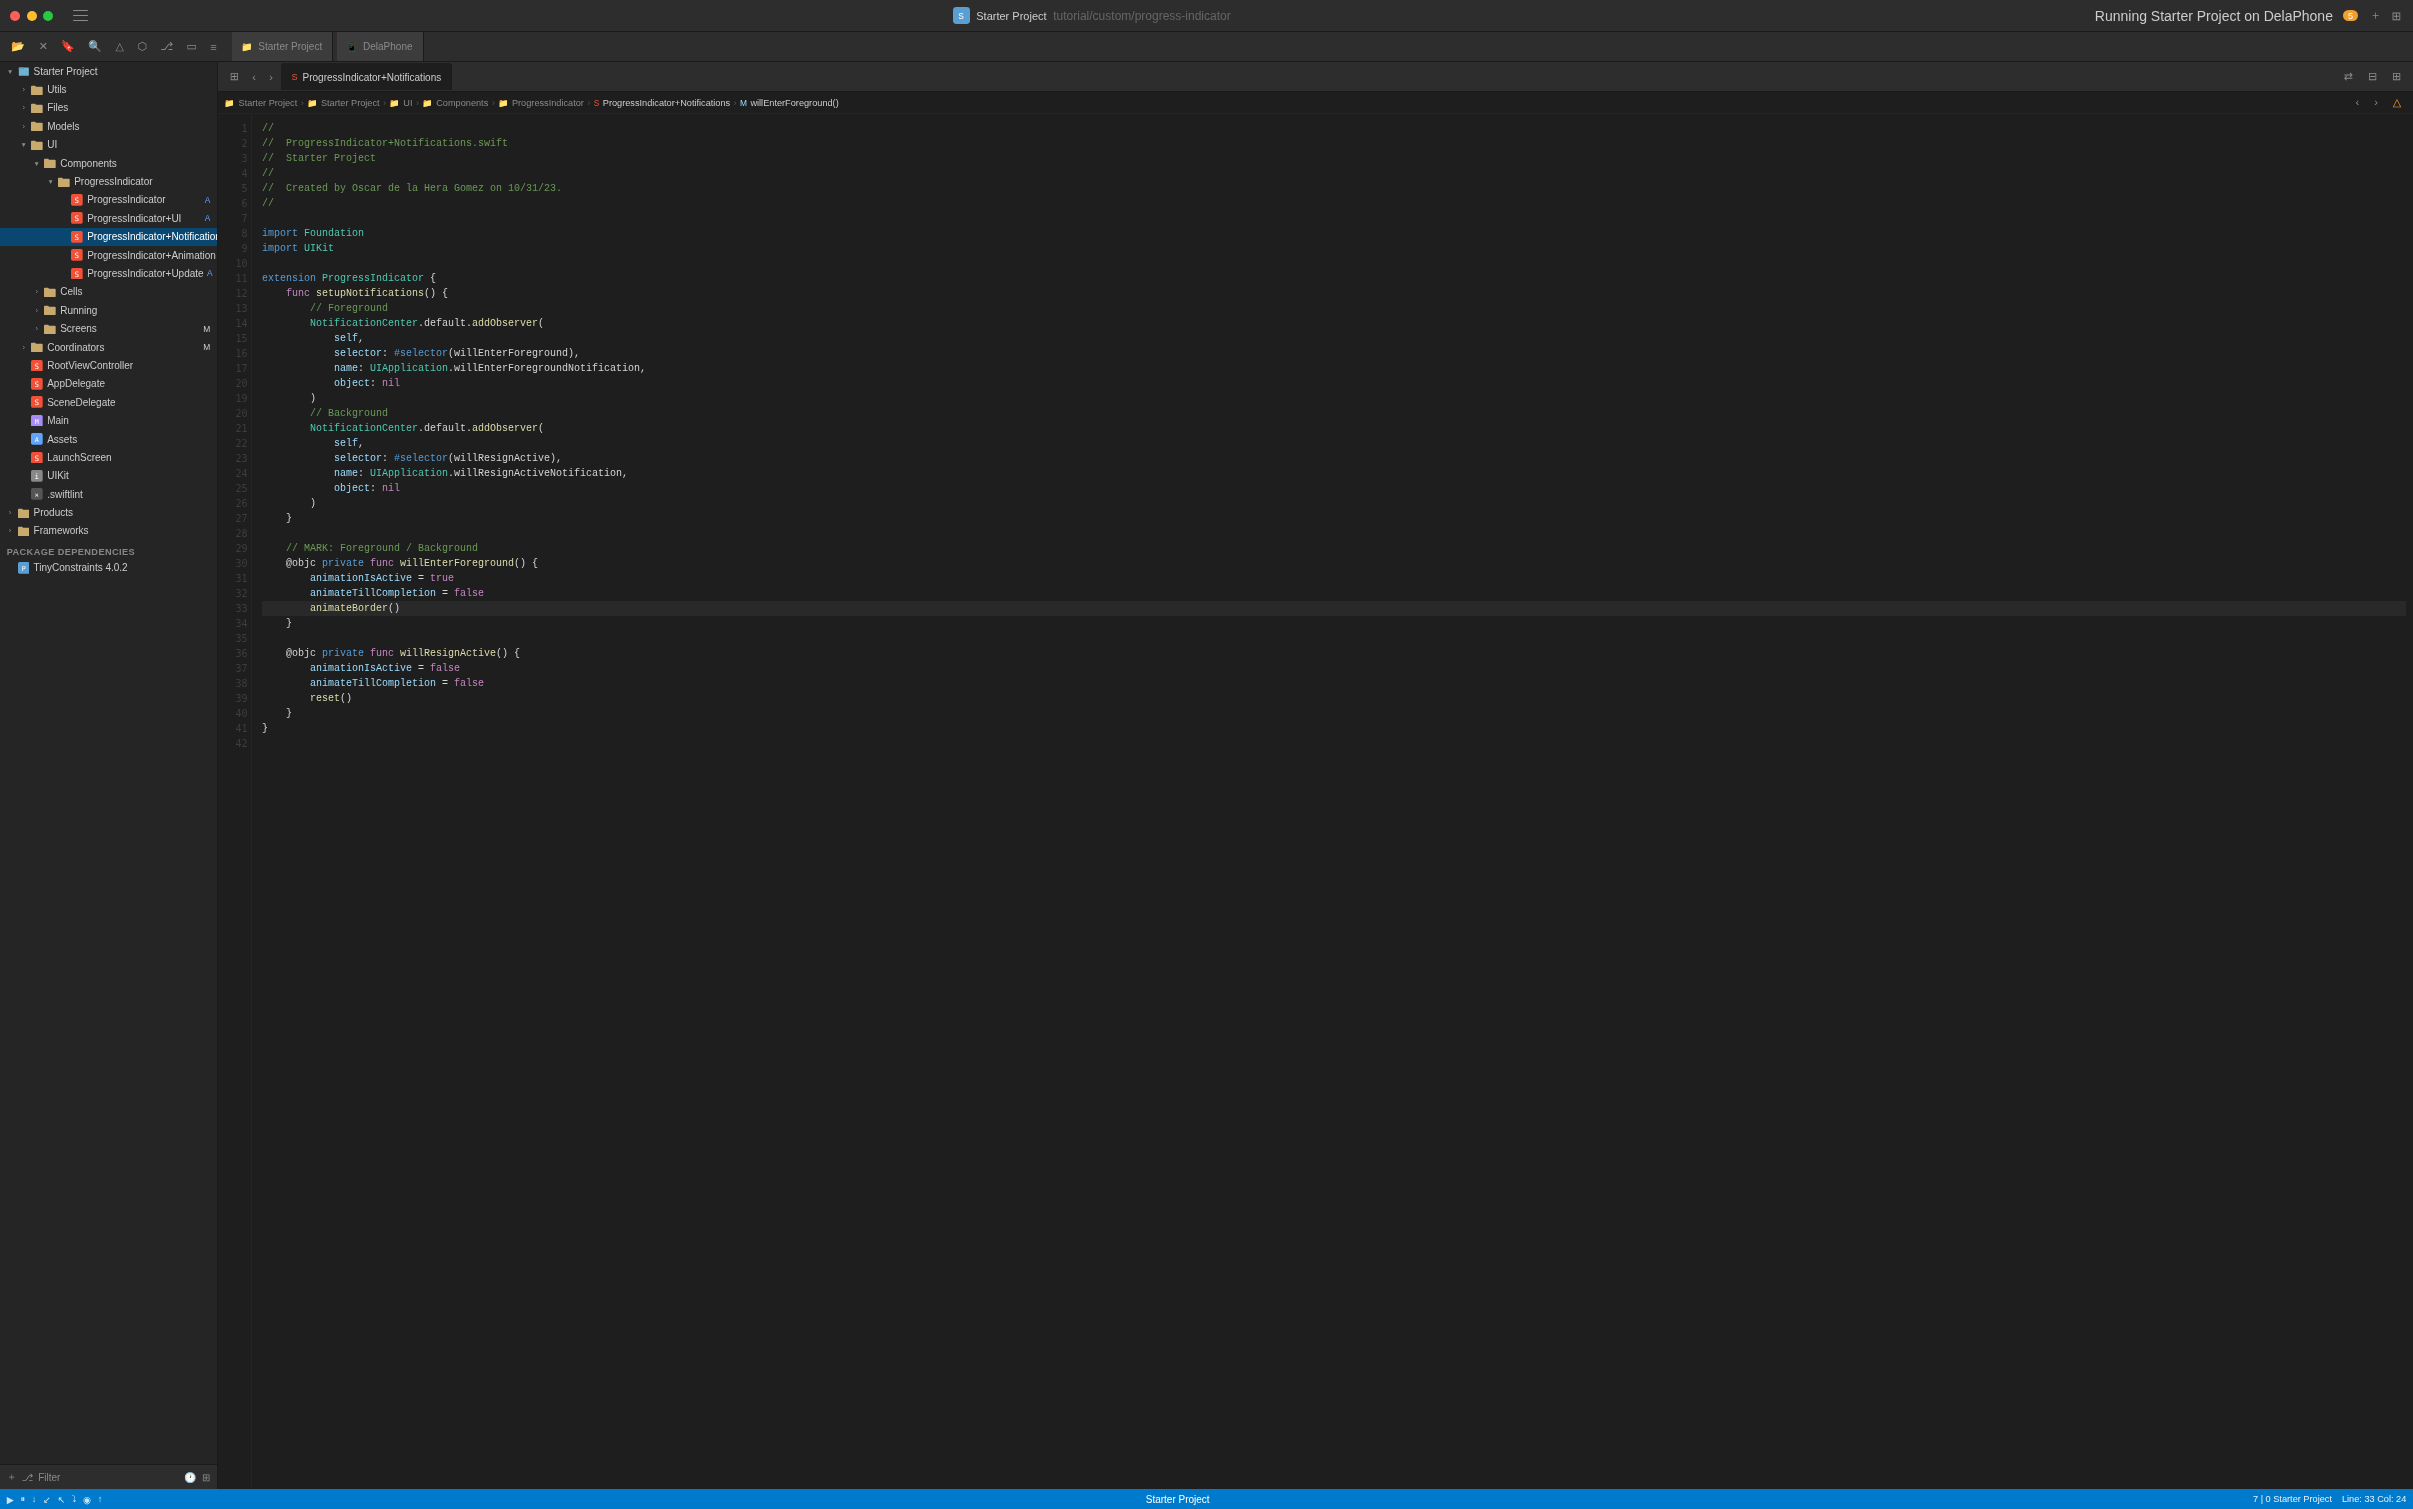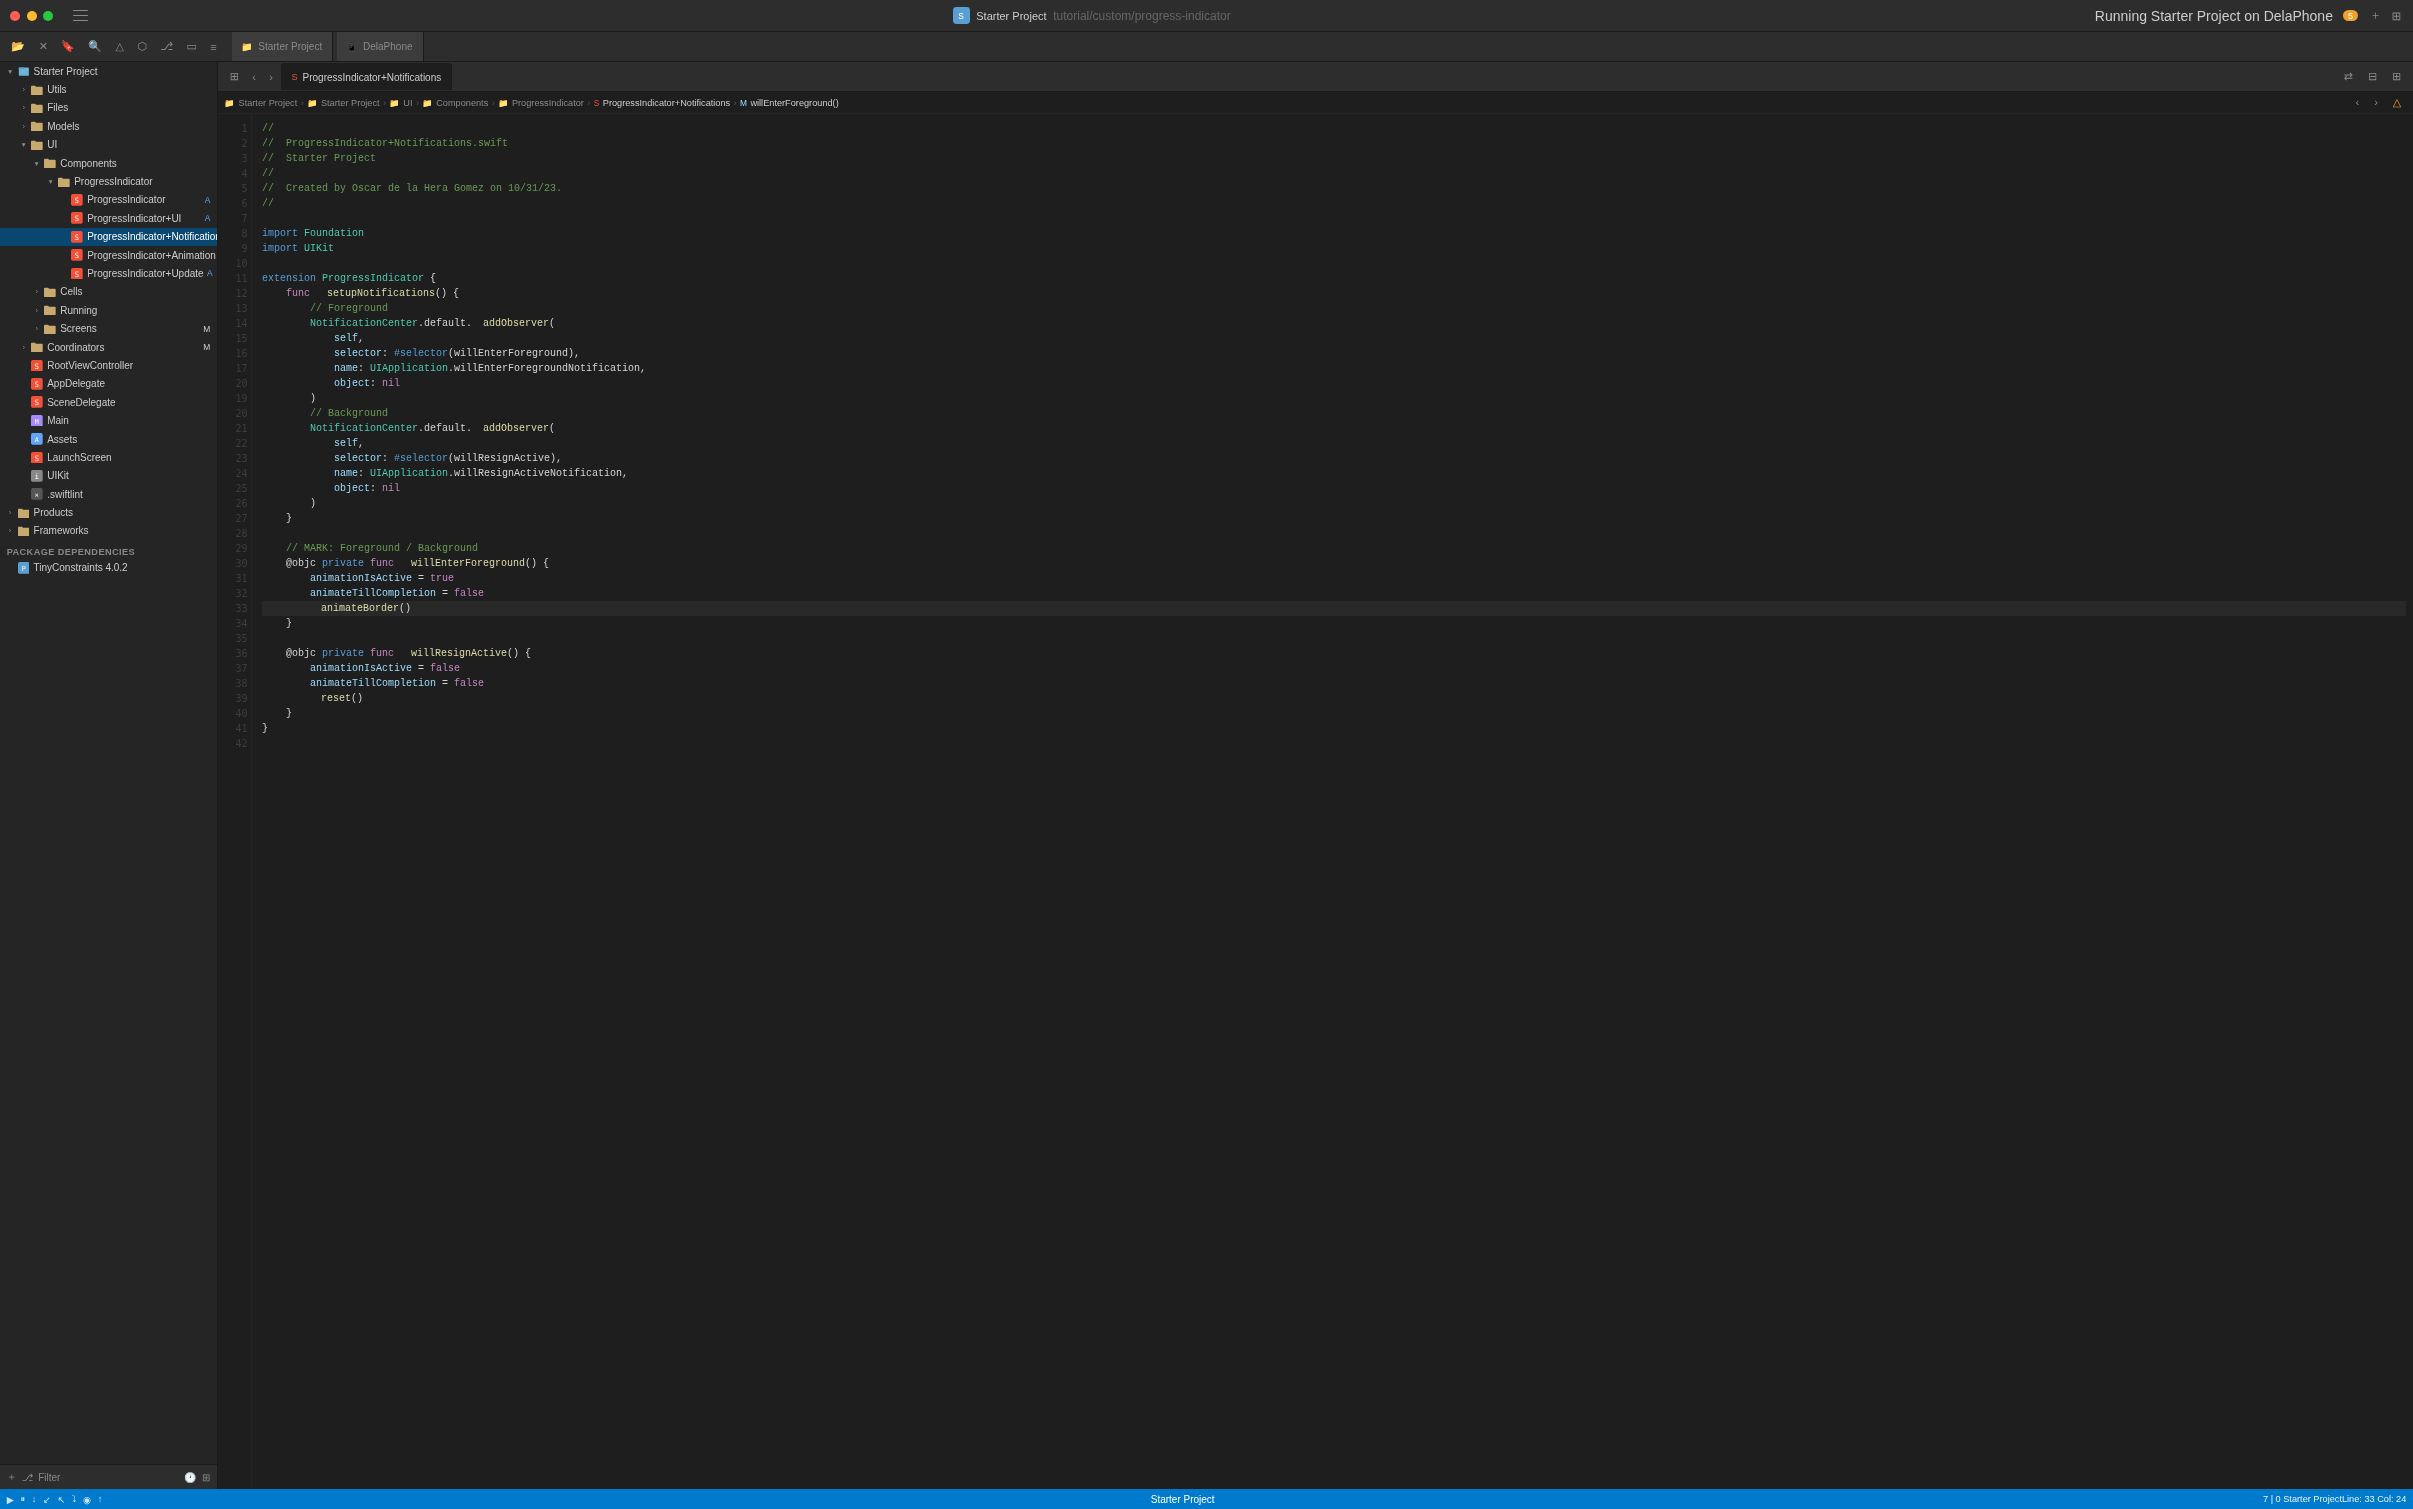--- a/index.html
+++ b/index.html
@@ -307,21 +307,21 @@
       white-space: pre;
       overflow-x: visible;
     }
     .line { display: block; min-height: 15px; }
     .line.highlighted { background: rgba(255,255,255,0.05); }
     
     .kw { color: #c586c0; }       
     .kw2 { color: #569cd6; }      
     .type { color: #4ec9b0; }   
     .comment { color: #6a9955; }  
-    .func-call { color: #dcdcaa; margin-left: 11px; } 
+    .func-call { color: #dcdcaa; } 
     .attr { color: #9cdcfe; }      
     .hash { color: #569cd6; }     
     .plain { color: #d4d4d4; }     
 
     
     .statusbar {
       height: 20px;
       background: #007acc;
       display: flex;
       align-items: center;
@@ -853,18 +853,18 @@
     <span class="status-icon">↓</span>
     <span class="status-icon">↙</span>
     <span class="status-icon">↖</span>
     <span class="status-icon">⤵</span>
     <span class="status-icon">◉</span>
     <span class="status-icon">↑</span>
   </div>
   <div class="status-center">
     <span class="status-project">Starter Project</span>
   </div>
-  <div style="display:flex; align-items:center; ">
+  <div style="display:flex; align-items:center; gap:10px;">
     <span class="status-right">7 | 0 Starter Project</span>
     <span class="status-right">Line: 33  Col: 24</span>
   </div>
 </div>
 
 
 </body></html>

